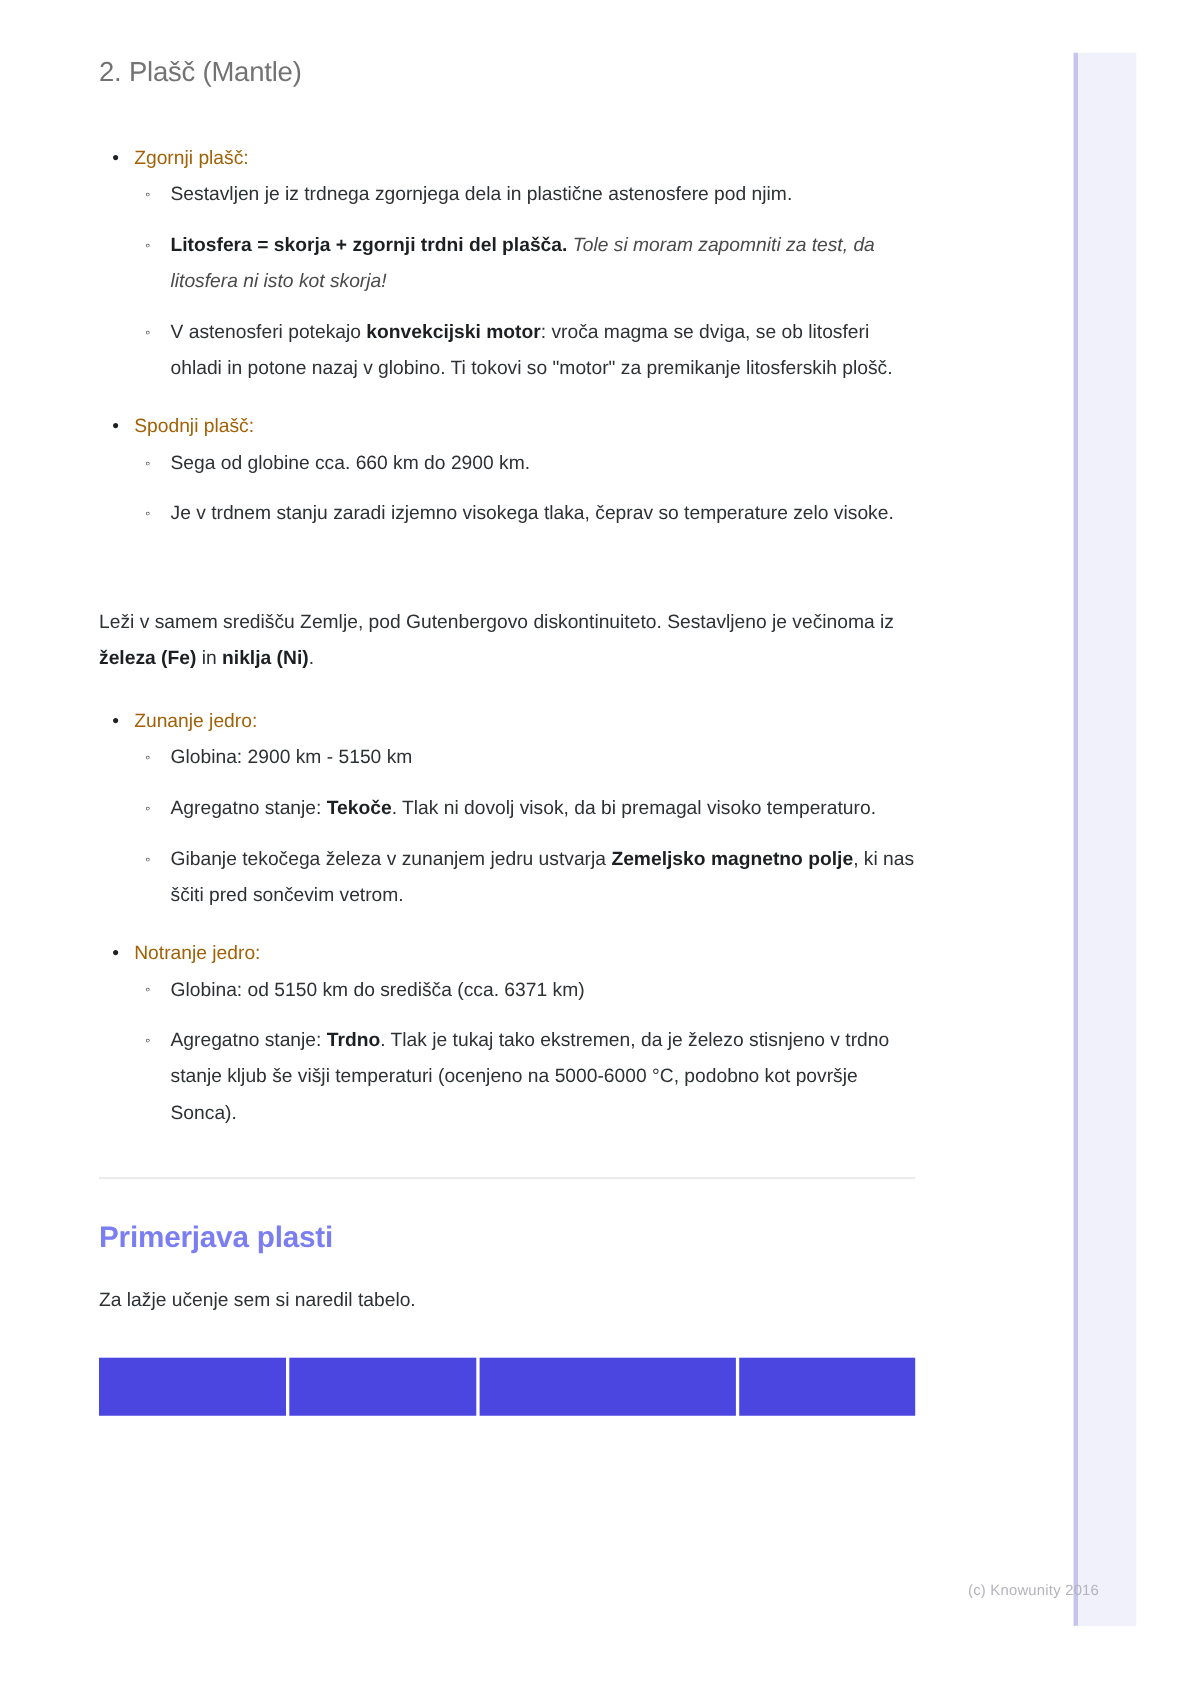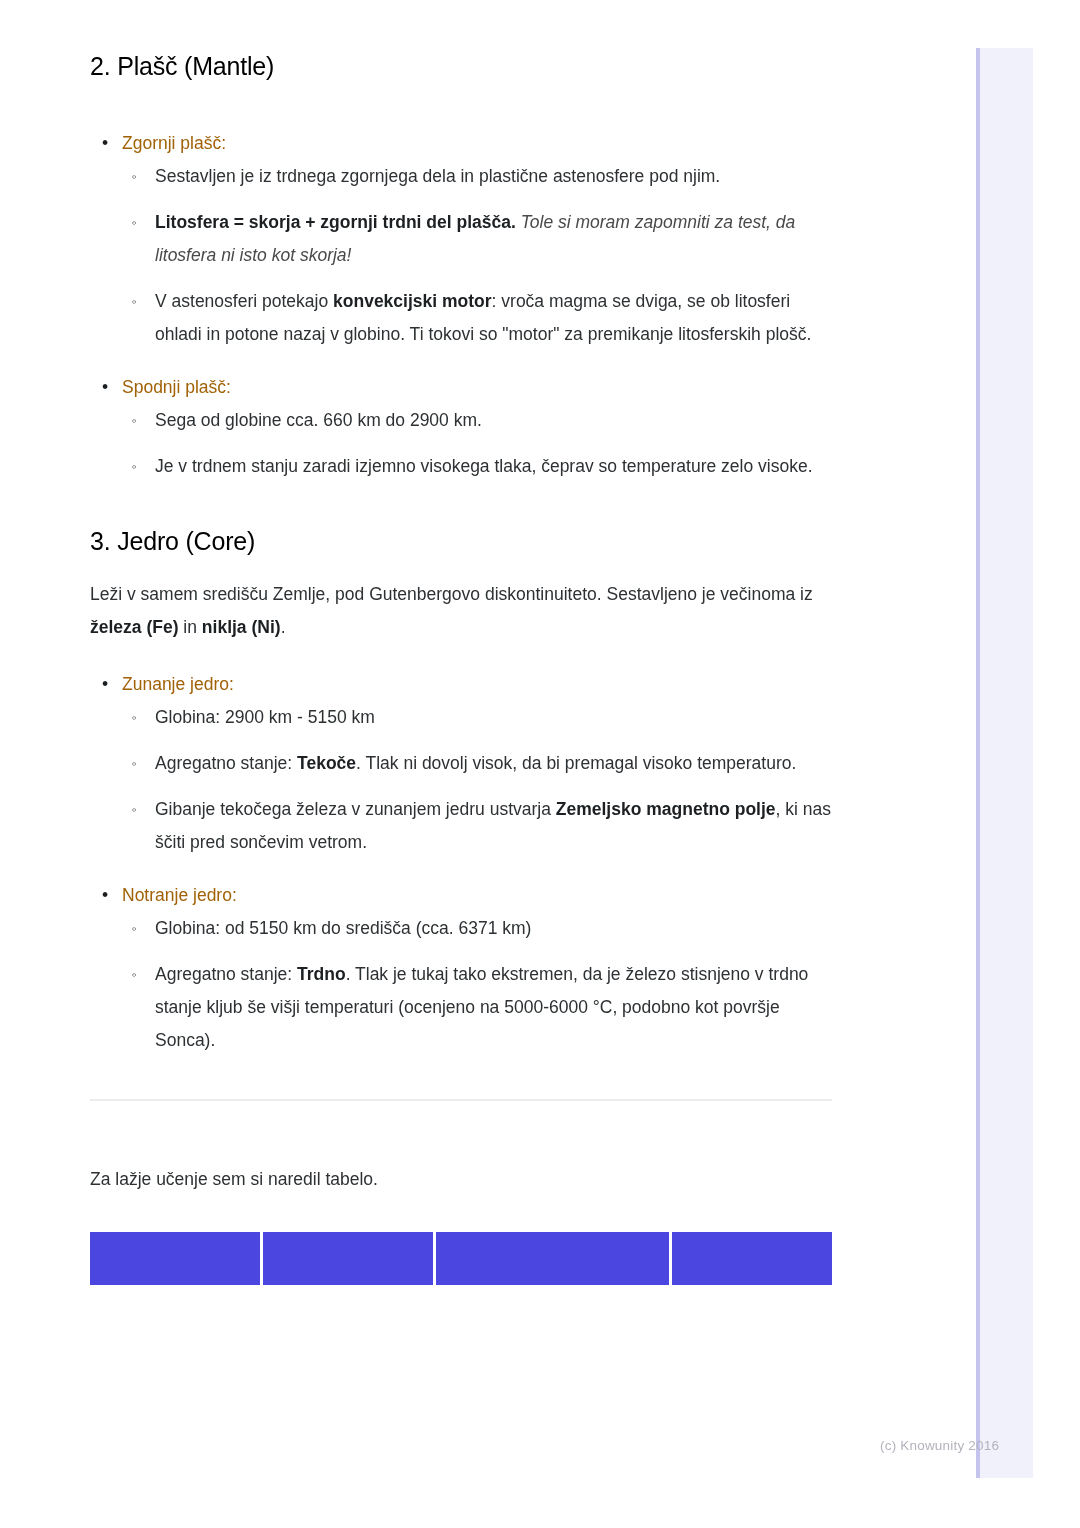--- a/index.html
+++ b/index.html
@@ -41,21 +41,21 @@
 
   
   #doc {
     position: absolute;
     left: 90px;
     top: 0;
     width: 745px;
   }
 
   h2.section-heading {
-    color: #000000;
+    color: #737373;
     font-size: 25px;
     font-weight: 400;
     margin: 0;
     letter-spacing: -0.2px;
   }
   h2.big-heading {
     color: #7b7ef0;
     font-size: 27px;
     font-weight: 700;
     margin: 0;
@@ -212,21 +212,20 @@
         <li class="l2item">
           <span class="bullet2">◦</span>
           <span class="l2text"><span>Je v trdnem stanju zaradi izjemno visokega tlaka, čeprav so temperature zelo visoke.</span></span>
         </li>
       </ul>
     </li>
   </ul>
 
   <div class="sp-before-h"></div>
 
-  <h2 class="section-heading">3. Jedro (Core)</h2>
   <div class="sp-heading-after"></div>
   <p class="para"><span>Leži v samem središču Zemlje, pod Gutenbergovo diskontinuiteto. Sestavljeno je večinoma iz </span><span class="b">železa (Fe)</span><span> in </span><span class="b">niklja (Ni)</span><span>.</span></p>
   <div class="sp-para-after"></div>
 
   <ul class="lvl1">
     <li class="l1item">
       <span class="bullet1">•</span>
       <span class="l1label">Zunanje jedro:</span>
       <ul class="lvl2">
         <li class="l2item">
@@ -257,20 +256,21 @@
           <span class="l2text"><span>Agregatno stanje: </span><span class="b">Trdno</span><span>. Tlak je tukaj tako ekstremen, da je železo stisnjeno v trdno stanje kljub še višji temperaturi (ocenjeno na 5000-6000 °C, podobno kot površje Sonca).</span></span>
         </li>
       </ul>
     </li>
   </ul>
 
   <div style="height:42px"></div>
   <hr class="rule">
   <div style="height:38px"></div>
 
+  <h2 class="big-heading">Primerjava plasti</h2>
   <div style="height:24px"></div>
   <p class="para">Za lažje učenje sem si naredil tabelo.</p>
   <div style="height:36px"></div>
 
   <div class="clip-bottom">
     <table id="compare-table">
       <colgroup>
         <col class="c1">
           <col class="c2">
           <col class="c3">

